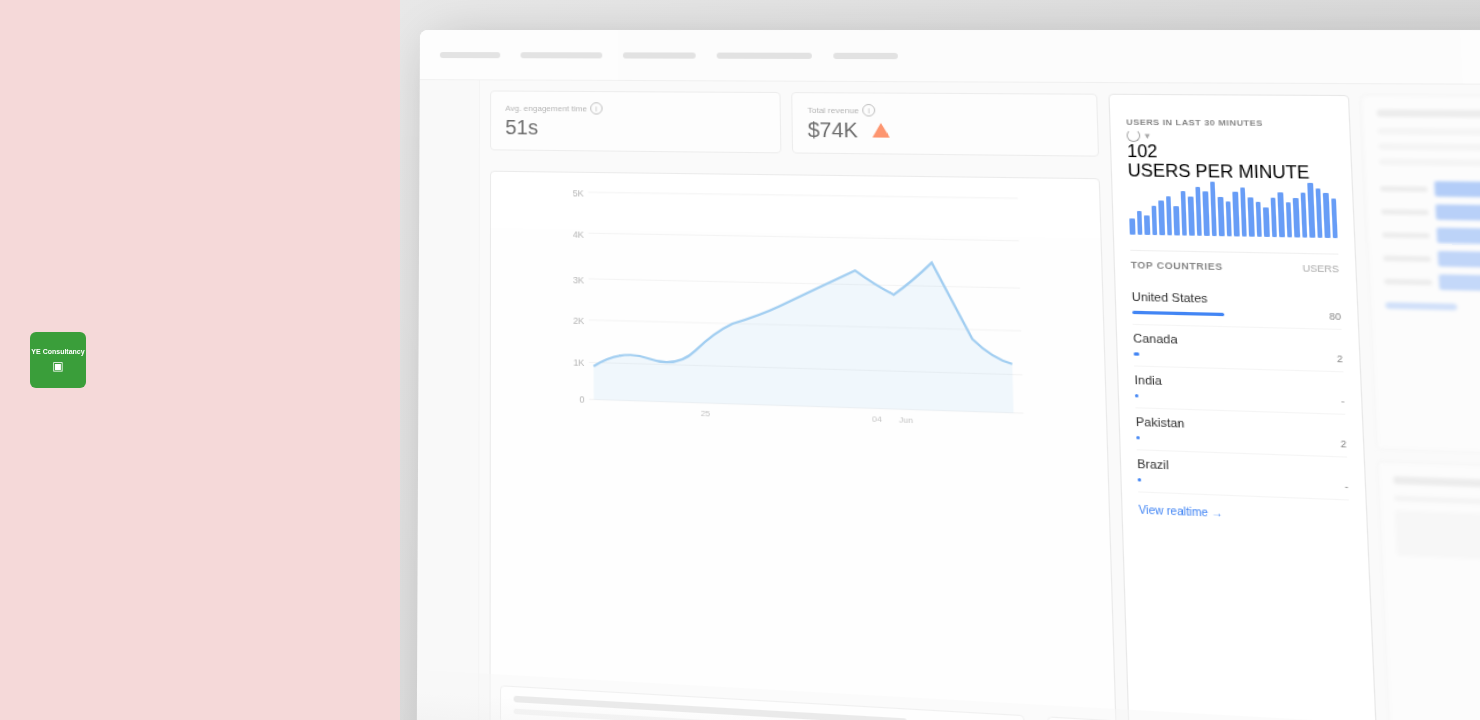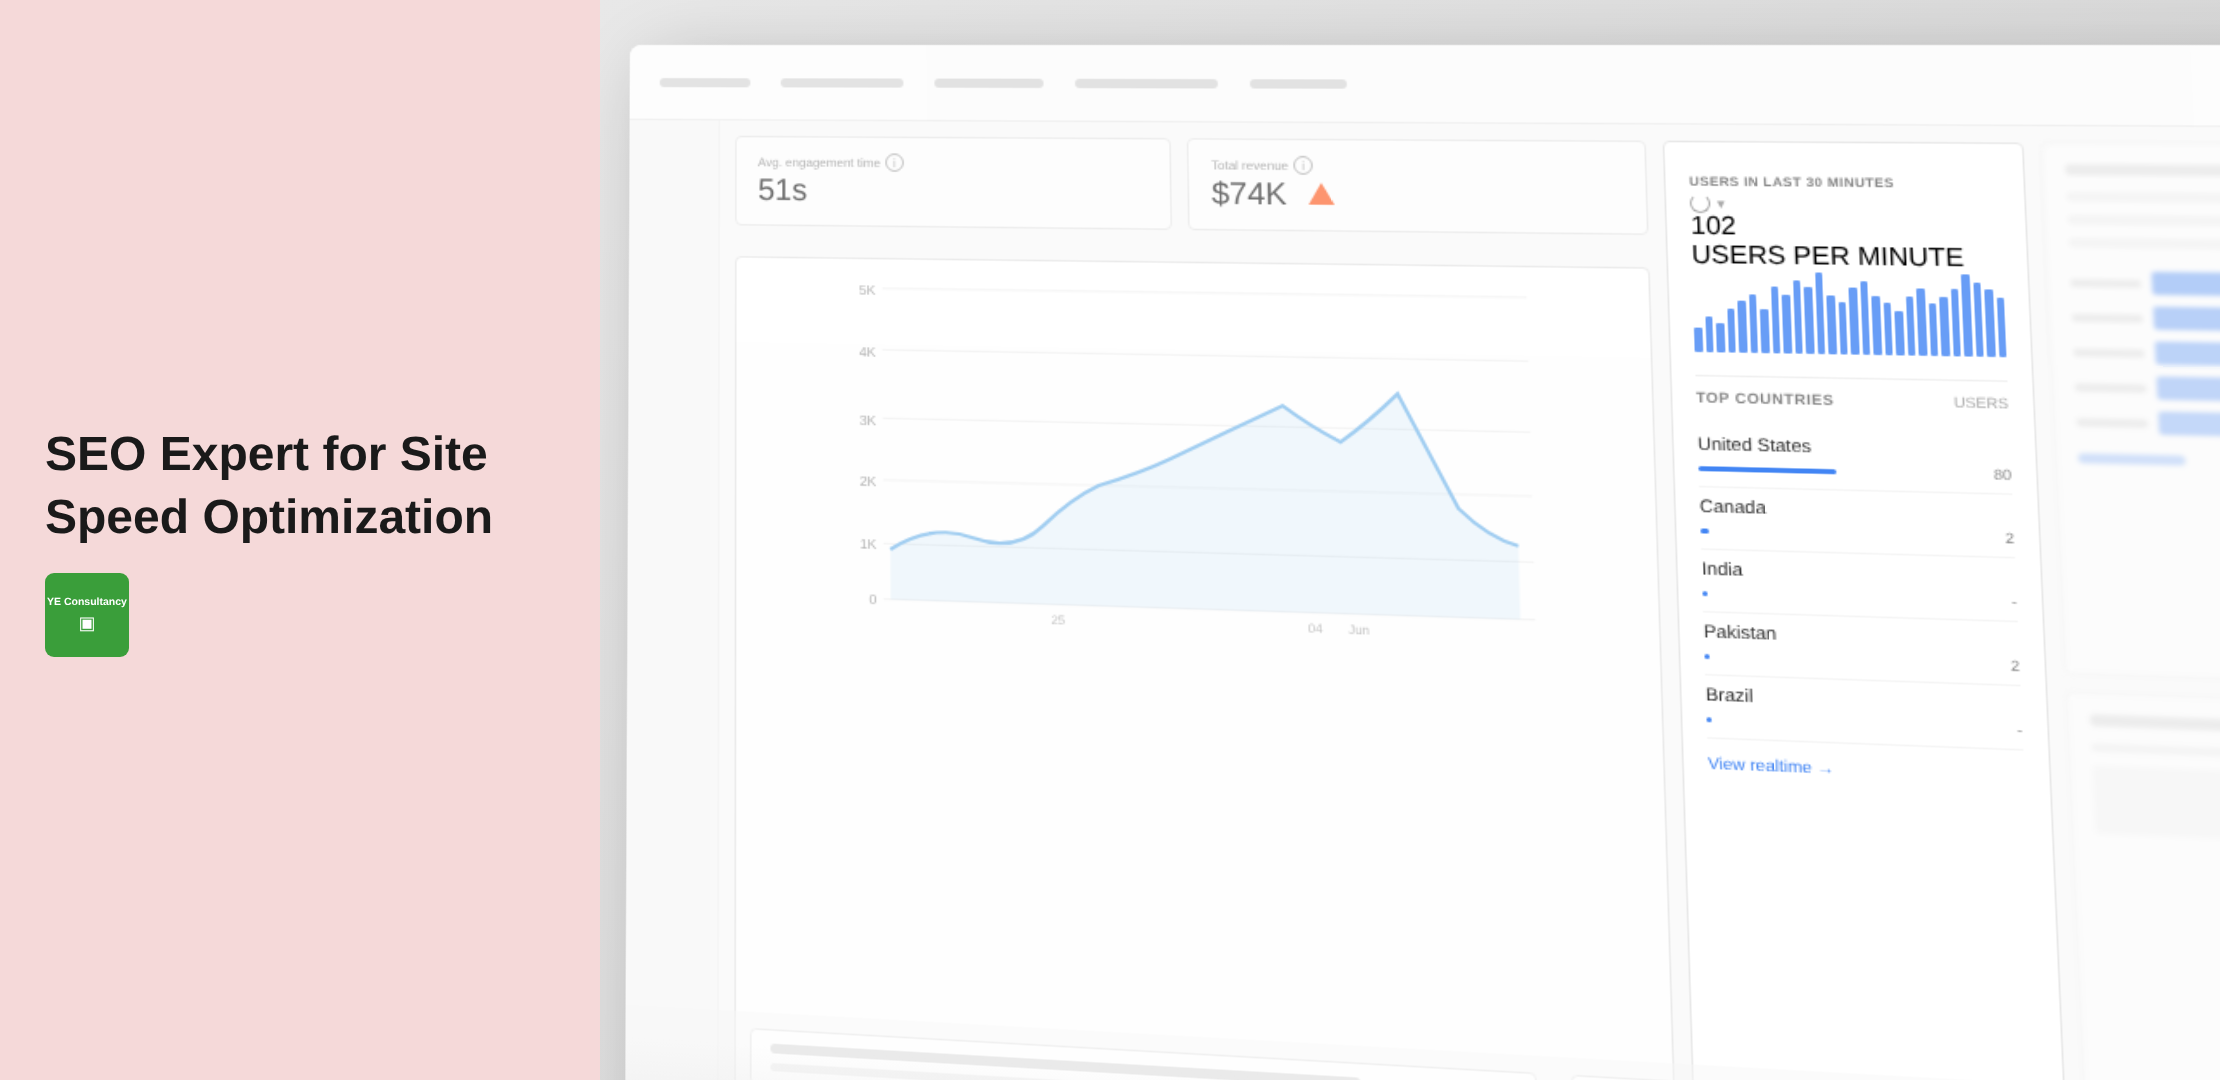--- a/index.html
+++ b/index.html
@@ -382,21 +382,20 @@
     .h-bar-fill.long { width: 140px; opacity: 0.8; }
     .h-bar-fill.xlong { width: 170px; opacity: 0.85; }
 
   </style>
 </head>
 <body>
 
 <div class="full-layout">
 
   <div class="left-panel">
-    <h1>SEO Expert for Site Speed Optimization</h1>
     <div class="logo-badge">
       <span class="logo-text">YE Consultancy</span>
       <span class="logo-icon">▣</span>
     </div>
   </div>
 
   <div class="screenshot-area">
     <div class="screenshot-inner">
       <div class="dash-inner">
 

